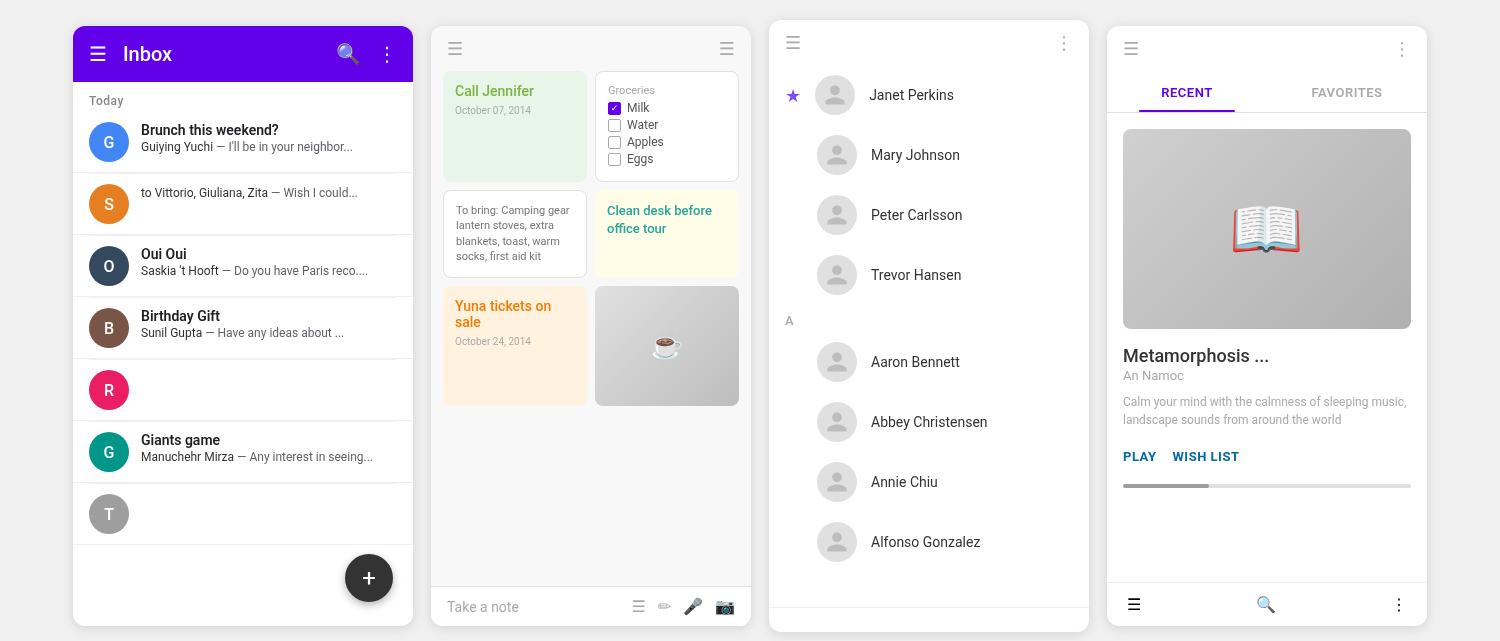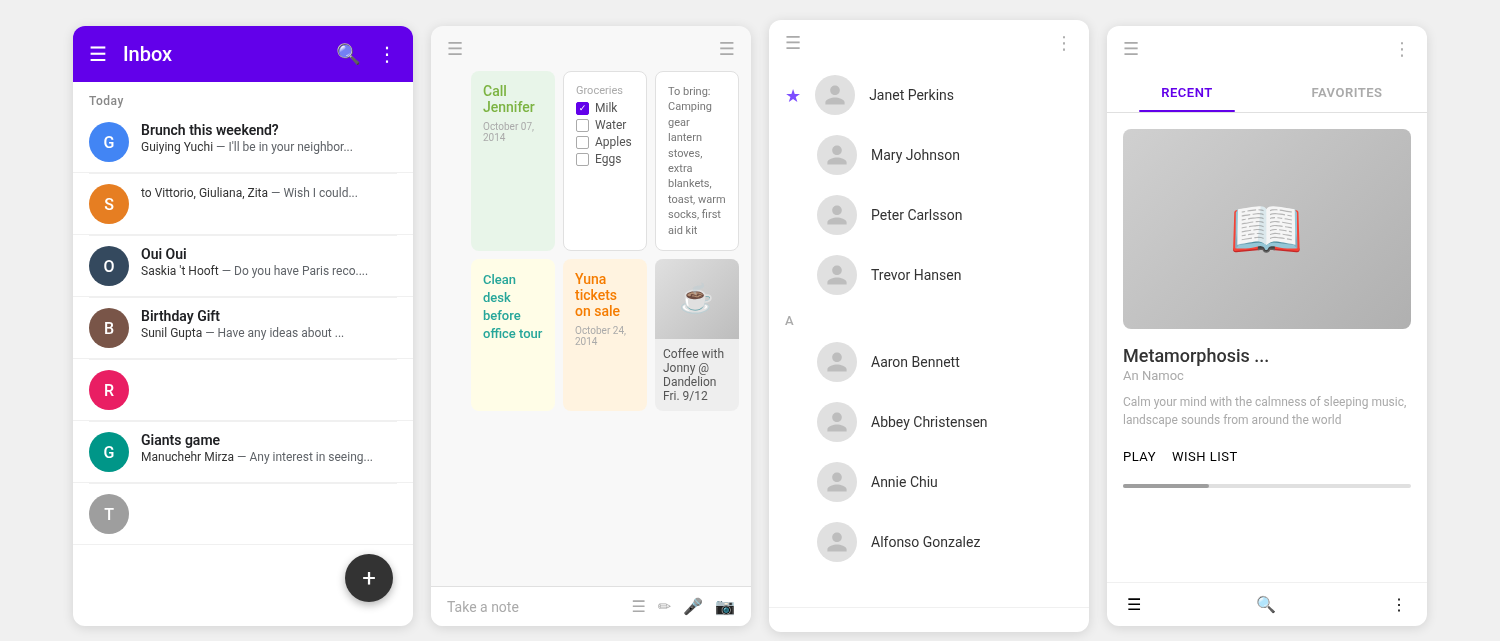--- a/index.html
+++ b/index.html
@@ -131,24 +131,23 @@
     }
     .keep-header {
       display: flex;
       justify-content: space-between;
       align-items: center;
       padding: 12px 16px;
     }
     .keep-header-icon { color: #aaa; font-size: 18px; }
     .keep-grid {
       display: grid;
-      grid-template-columns: 1fr 1fr 1fr;
+      grid-template-columns: 1fr 1fr;
       gap: 8px;
       padding: 0 12px 8px;
-      margin-left: 28px;
     }
     .keep-note {
       border-radius: 8px;
       padding: 12px;
       font-size: 12px;
       color: #555;
       min-height: 80px;
     }
     .keep-note.green { background: #e8f5e9; }
     .keep-note.yellow { background: #fffde7; }
@@ -340,23 +339,23 @@
       margin-top: 10px;
       line-height: 1.5;
     }
     .media-actions {
       display: flex;
       gap: 16px;
       padding: 16px 16px 0;
     }
     .media-action-btn {
       font-size: 13px;
-      font-weight: 400;
+      font-weight: 700;
       letter-spacing: 0.5px;
-      color: #000000;
+      color: #0369a1;
       cursor: pointer;
       padding: 4px 0;
     }
     .media-progress {
       margin: 16px;
       height: 4px;
       background: #e0e0e0;
       border-radius: 2px;
     }
     .media-progress-bar {
@@ -494,21 +493,20 @@
       <div style="font-size:13px;font-weight:500;color:#26a69a;line-height:1.4;">Clean desk before office tour</div>
     </div>
 
     <div class="keep-note orange-light">
       <div class="keep-note-title orange">Yuna tickets on sale</div>
       <div class="keep-note-date">October 24, 2014</div>
     </div>
 
     <div class="keep-image-note">
       <div class="keep-image-placeholder">☕</div>
-      <div class="keep-image-text">Coffee with Jonny @ Dandelion<br>Fri. 9/12</div>
     </div>
   </div>
 
   <div class="keep-bottom">
     <span class="keep-bottom-text">Take a note</span>
     <div class="keep-bottom-icons">
       <span>☰</span>
       <span>✏</span>
       <span>🎤</span>
       <span>📷</span>

